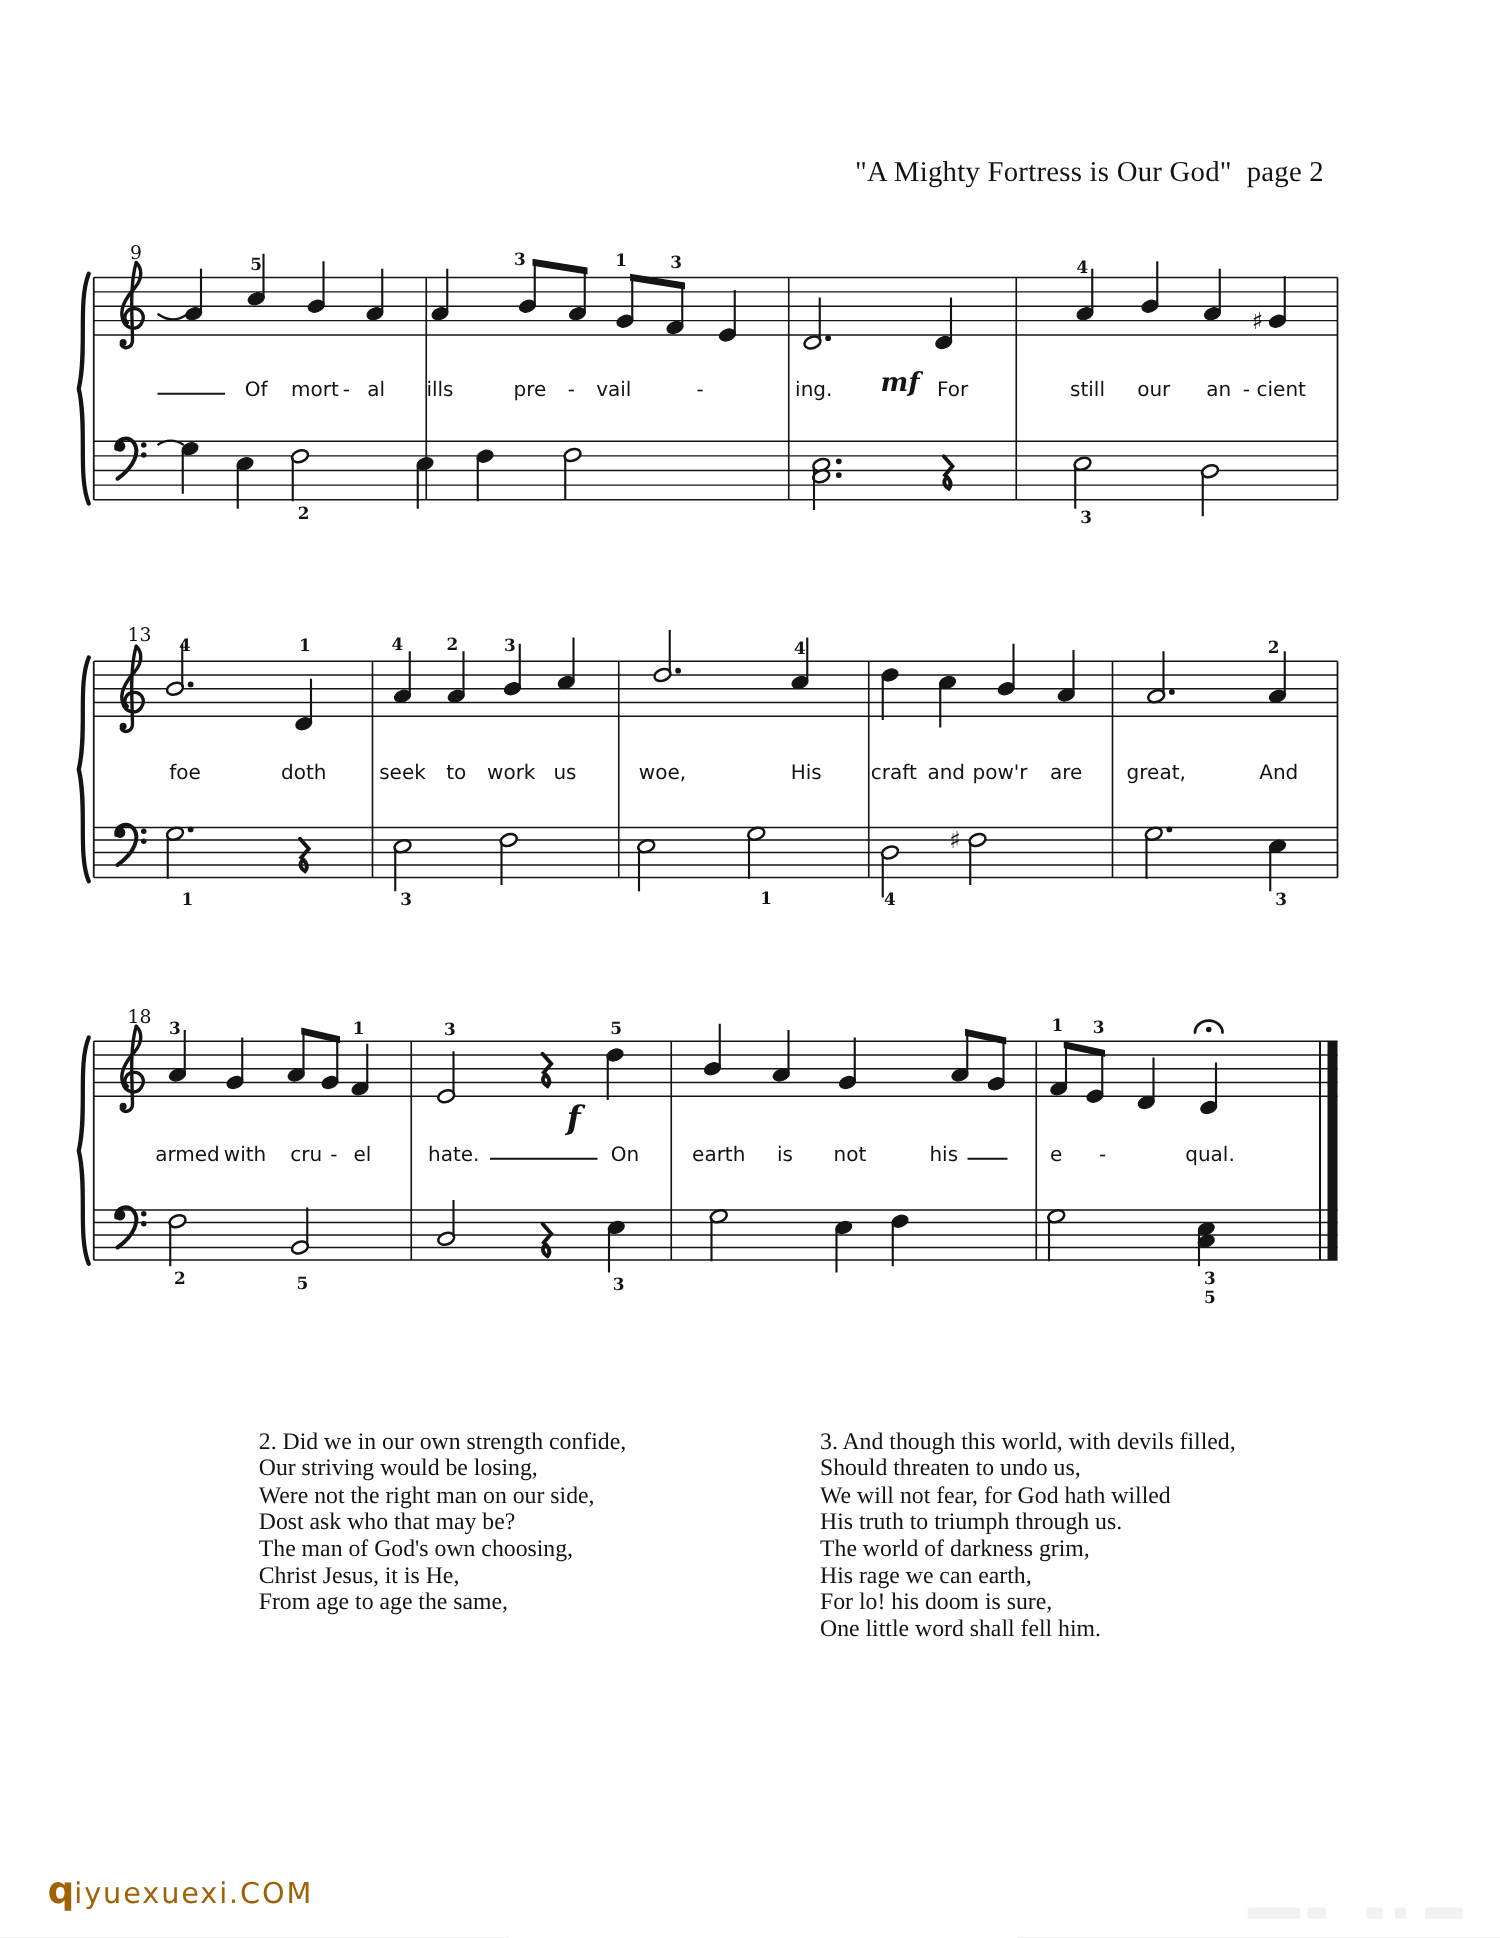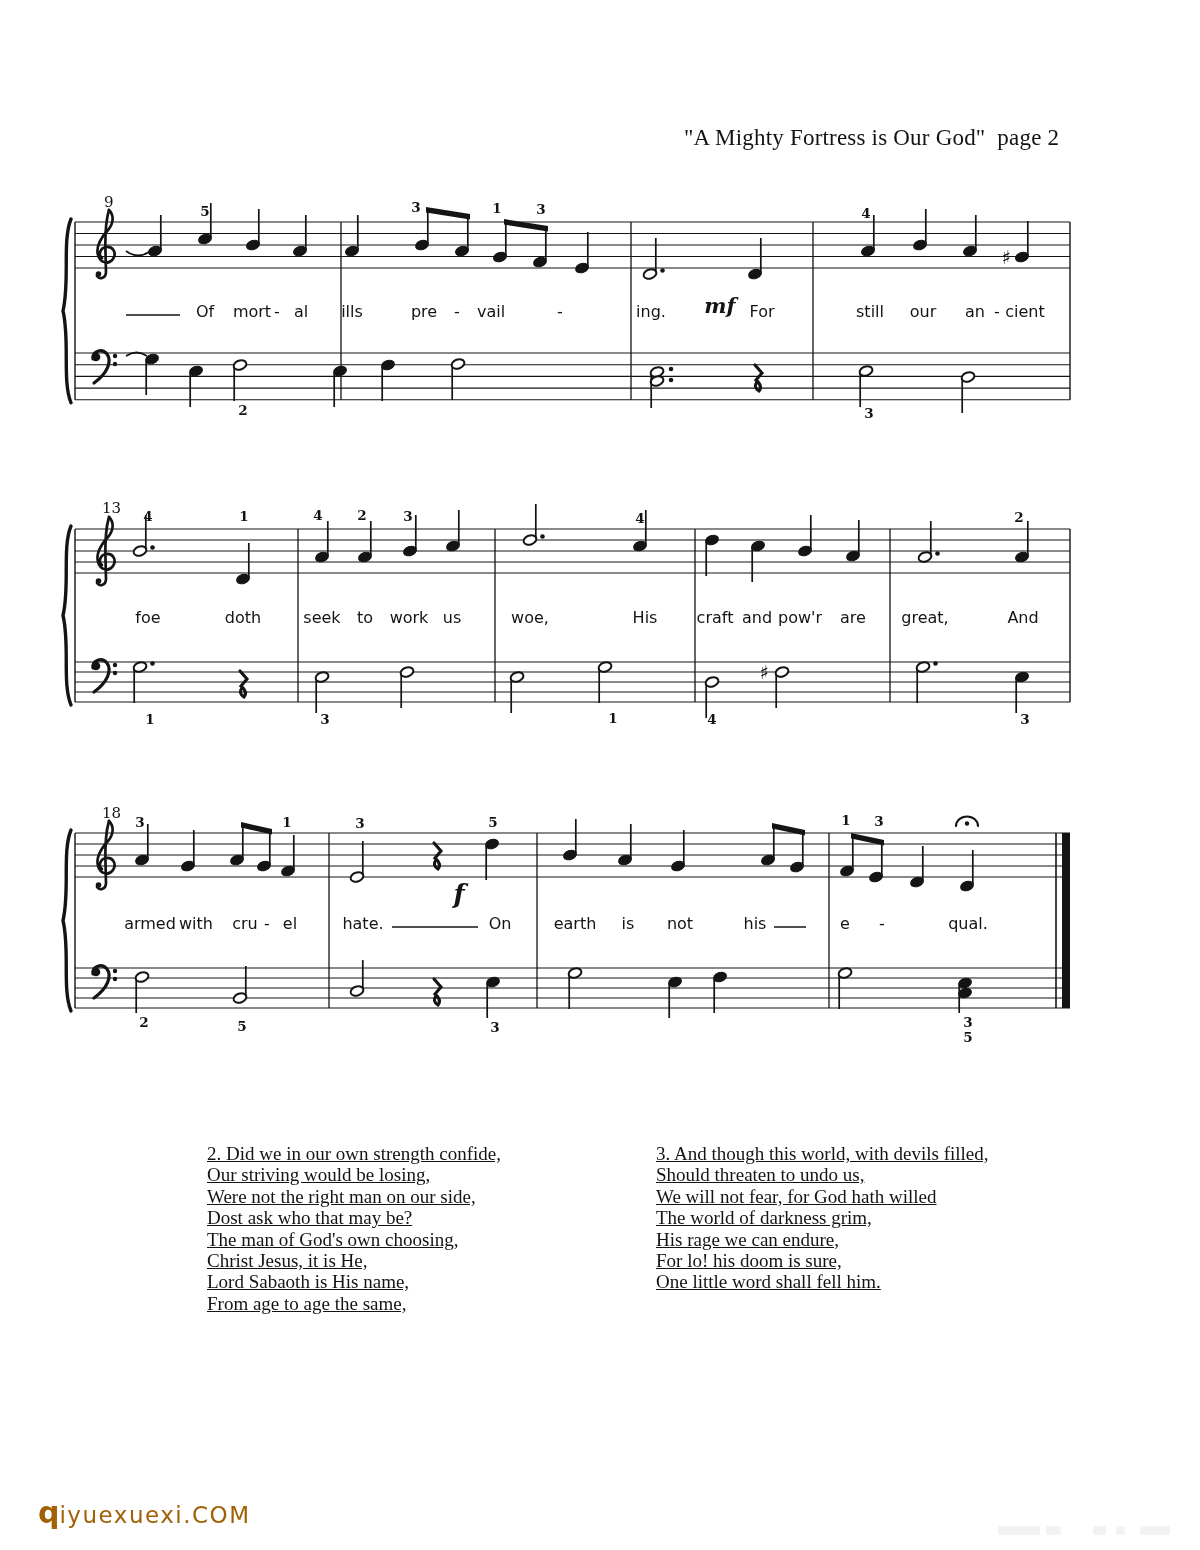--- a/index.html
+++ b/index.html
@@ -2,21 +2,21 @@
 <html><head>
 <meta charset="utf-8">
 <style>
   html,body{margin:0;padding:0;background:#e8e8e8;}
   .page{position:relative;width:1200px;height:1550px;background:#ffffff;overflow:hidden;
         font-family:"Liberation Serif", serif;}
   #score{position:absolute;left:0;top:0;}
   .title{position:absolute;left:684px;top:125px;font:23px "Liberation Serif",serif;
          color:#131313;letter-spacing:0.2px;white-space:pre;}
   .verse-col{position:absolute;top:1143px;width:420px;font:19px/21.4px "Liberation Serif",serif;
-             color:#141414;text-decoration:underline;}
+             color:#141414;}
   .watermark{position:absolute;left:38px;top:1495px;white-space:nowrap;}
   .wm-q{font:bold 30px "DejaVu Sans",sans-serif;}
   .wm-rest{font:23px "DejaVu Sans",sans-serif;letter-spacing:1.5px;}
   .smudge{position:absolute;background:#f2f2f2;height:9px;border-radius:2px;}
   svg text{user-select:none;}
 </style>
 </head>
 <body>
 
 <div class="page">
@@ -547,29 +547,29 @@
       </g>
     </svg>
 
   <div class="verse-col" id="verse-col-0" style="left:207px">
       <div>2. Did we in our own strength confide,</div>
       <div>Our striving would be losing,</div>
       <div>Were not the right man on our side,</div>
       <div>Dost ask who that may be?</div>
       <div>The man of God's own choosing,</div>
       <div>Christ Jesus, it is He,</div>
-      <div>Lord Sabaoth is His name,</div>
       <div>From age to age the same,</div>
     </div>
   <div class="verse-col" id="verse-col-1" style="left:656px">
       <div>3. And though this world, with devils filled,</div>
       <div>Should threaten to undo us,</div>
       <div>We will not fear, for God hath willed</div>
+      <div>His truth to triumph through us.</div>
       <div>The world of darkness grim,</div>
-      <div>His rage we can endure,</div>
+      <div>His rage we can earth,</div>
       <div>For lo! his doom is sure,</div>
       <div>One little word shall fell him.</div>
     </div>
 
   <div class="watermark" style="color: #a16207;">
     <span class="wm-q">q</span><span class="wm-rest">iyuexuexi.COM</span>
   </div>
 
   <div class="smudge" style="left:998px;top:1526px;width:42px"></div>
   <div class="smudge" style="left:1046px;top:1526px;width:15px"></div>

